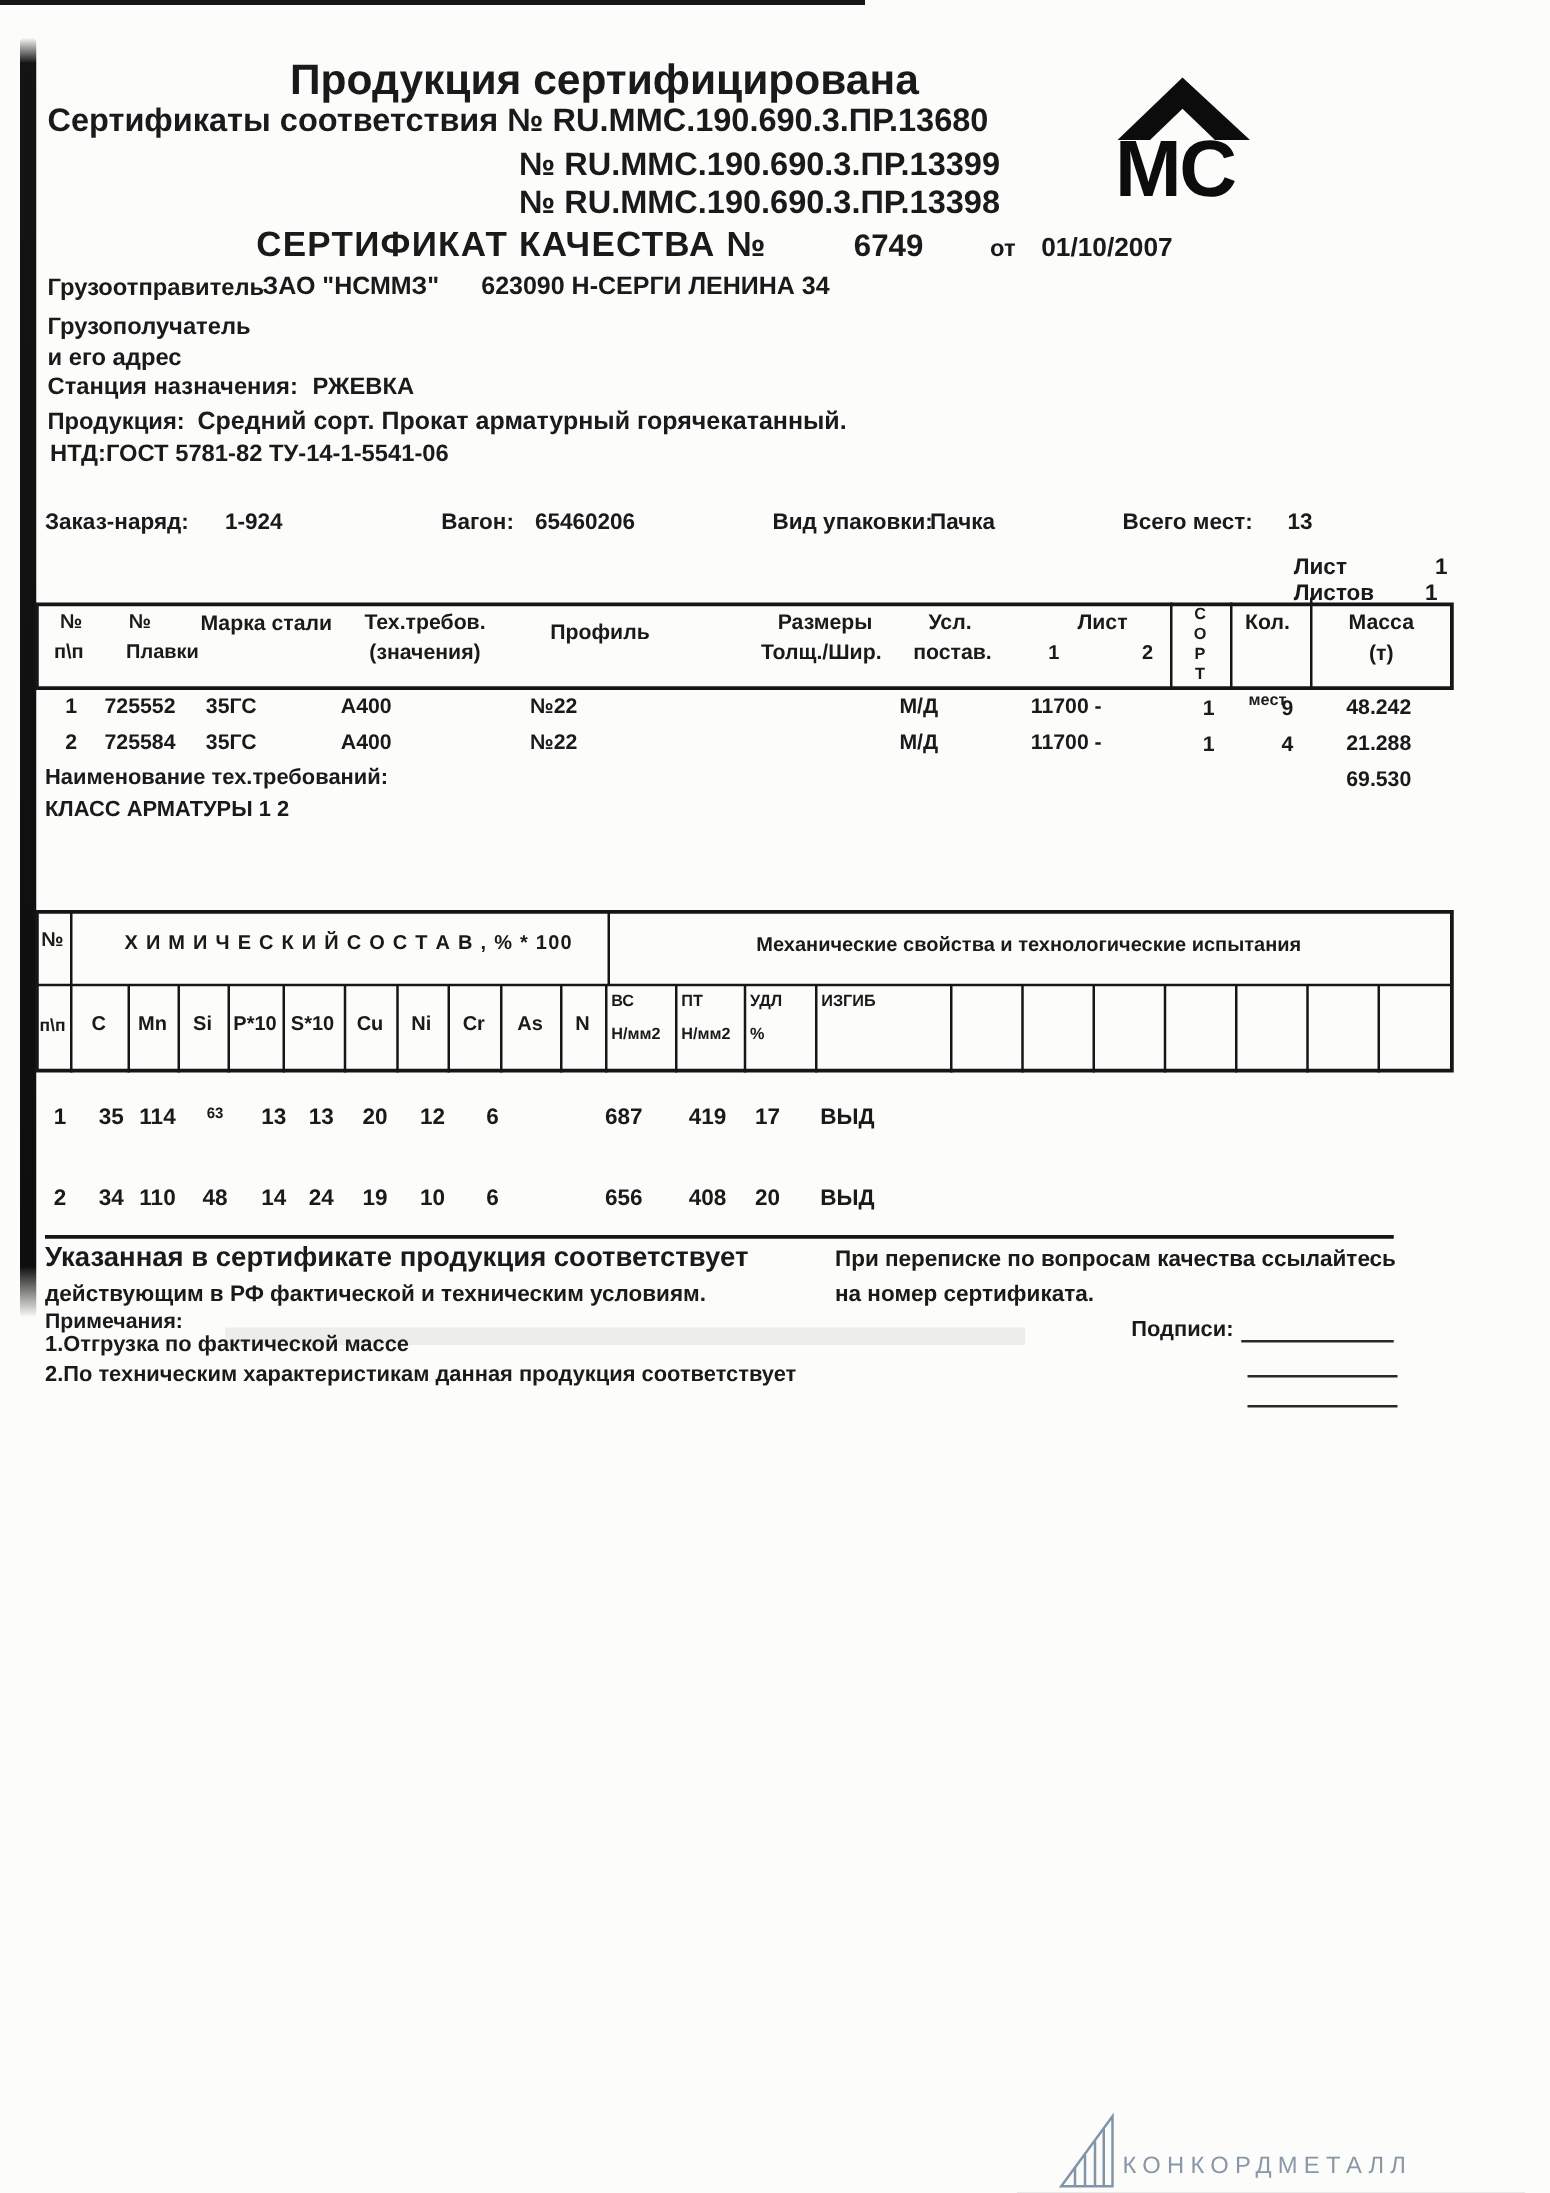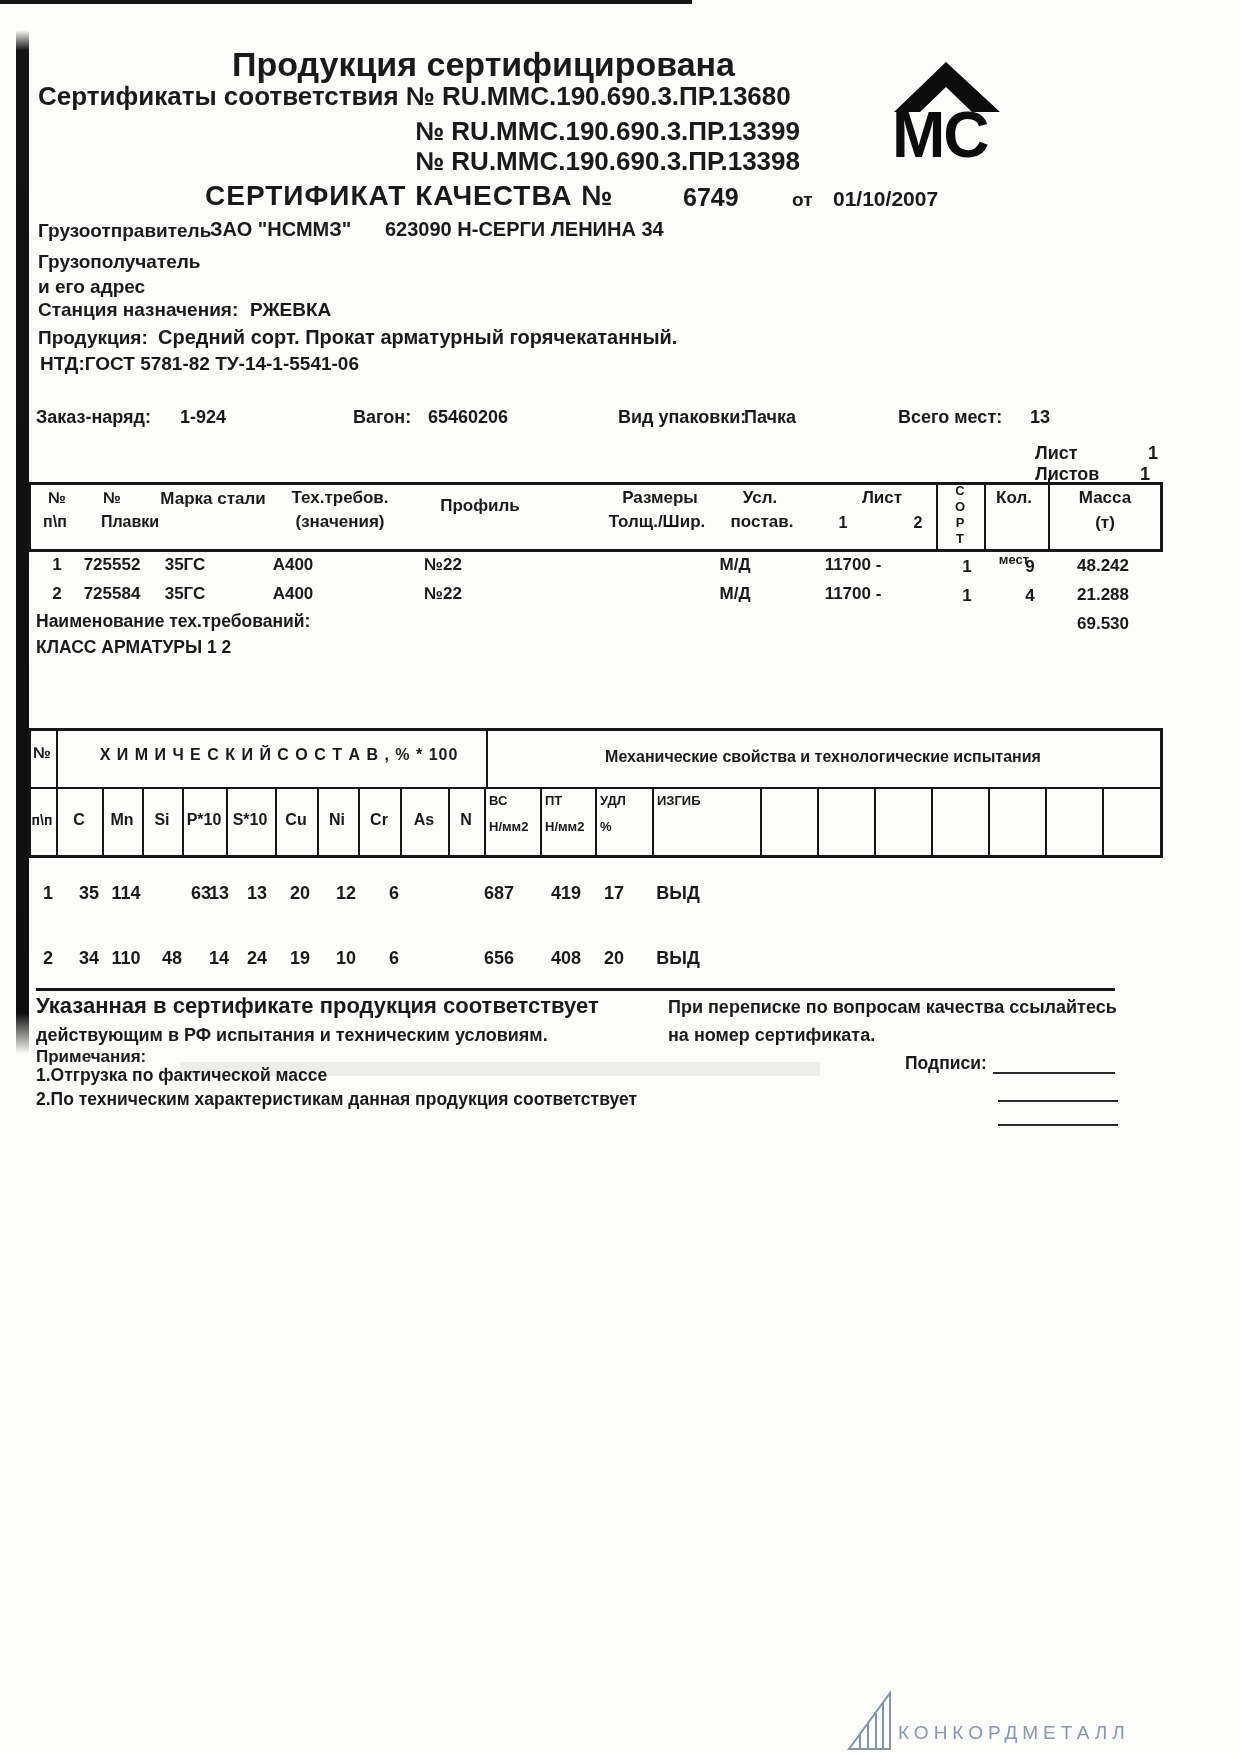--- a/index.html
+++ b/index.html
@@ -177,21 +177,21 @@
   <div class="t" style="left:545px; top:794px; font-size:13px;">ПТ</div>
   <div class="t" style="left:545px; top:820px; font-size:13px;">Н/мм2</div>
   <div class="t" style="left:600px; top:794px; font-size:13px;">УДЛ</div>
   <div class="t" style="left:600px; top:820px; font-size:13px;">%</div>
   <div class="t" style="left:657px; top:794px; font-size:13px;">ИЗГИБ</div>
 
   <div>
     <div class="t tc" style="left:48px; top:884px; font-size:18px;">1</div>
     <div class="t tc" style="left:89px; top:884px; font-size:18px;">35</div>
     <div class="t tc" style="left:126px; top:884px; font-size:18px;">114</div>
-    <div class="t tc" style="left:172px; top:884px; font-size:18px;margin-left:29px;">63</div>
+    <div class="t tc" style="left:172px; top:884px; font-size:12px;">63</div>
     <div class="t tc" style="left:219px; top:884px; font-size:18px;">13</div>
     <div class="t tc" style="left:257px; top:884px; font-size:18px;">13</div>
     <div class="t tc" style="left:300px; top:884px; font-size:18px;">20</div>
     <div class="t tc" style="left:346px; top:884px; font-size:18px;">12</div>
     <div class="t tc" style="left:394px; top:884px; font-size:18px;">6</div>
     <div class="t tc" style="left:499px; top:884px; font-size:18px;">687</div>
     <div class="t tc" style="left:566px; top:884px; font-size:18px;">419</div>
     <div class="t tc" style="left:614px; top:884px; font-size:18px;">17</div>
     <div class="t tc" style="left:678px; top:884px; font-size:18px;">ВЫД</div>
   </div>
@@ -208,21 +208,21 @@
     <div class="t tc" style="left:394px; top:949px; font-size:18px;">6</div>
     <div class="t tc" style="left:499px; top:949px; font-size:18px;">656</div>
     <div class="t tc" style="left:566px; top:949px; font-size:18px;">408</div>
     <div class="t tc" style="left:614px; top:949px; font-size:18px;">20</div>
     <div class="t tc" style="left:678px; top:949px; font-size:18px;">ВЫД</div>
   </div>
 
   <div class="hl" style="left:36px; top:988px; width:1079px; height:3px;"></div>
   <div class="t" style="left:36px; top:994px; font-size:22px;">Указанная в сертификате продукция соответствует</div>
   <div class="t" style="left:668px; top:998px; font-size:18px;">При переписке по вопросам качества ссылайтесь</div>
-  <div class="t" style="left:36px; top:1026px; font-size:18px;">действующим в РФ испытания и техническим условиям.</div>
+  <div class="t" style="left:36px; top:1026px; font-size:18px;">действующим в РФ фактической и техническим условиям.</div>
   <div class="t" style="left:668px; top:1026px; font-size:18px;">на номер сертификата.</div>
   <div class="t" style="left:36px; top:1048px; font-size:17px;">Примечания:</div>
   <div class="t" style="left:36px; top:1066px; font-size:17.5px;">1.Отгрузка по фактической массе</div>
   <div class="t" style="left:905px; top:1054px; font-size:17.5px;">Подписи:</div>
   <div class="sig" style="left:993px; top:1072px; width:122px;"></div>
   <div class="t" style="left:36px; top:1090px; font-size:17.5px;">2.По техническим характеристикам данная продукция соответствует</div>
   <div class="sig" style="left:998px; top:1100px; width:120px;"></div>
   <div class="sig" style="left:998px; top:1124px; width:120px;"></div>
 
   <div style="position:absolute; left:846px; top:1688px; width:48px; height:64px;">

